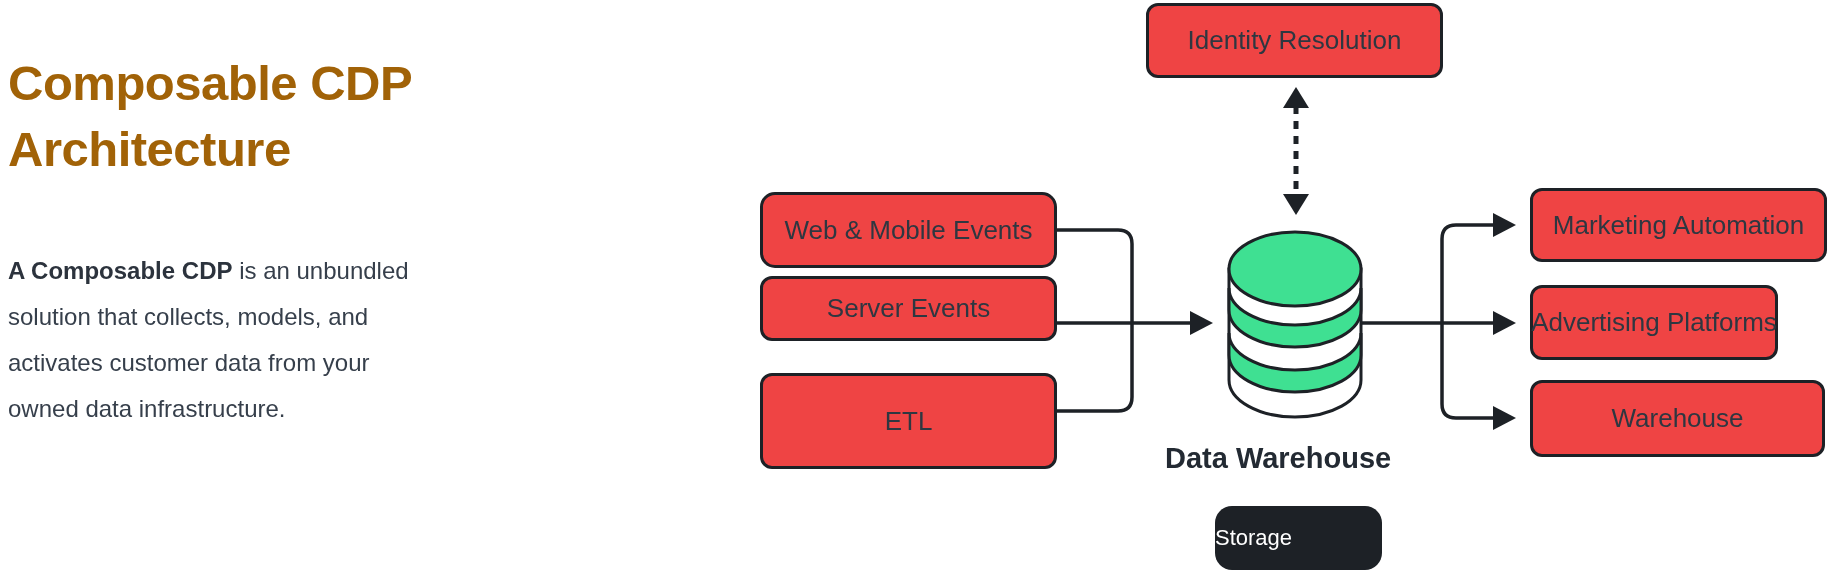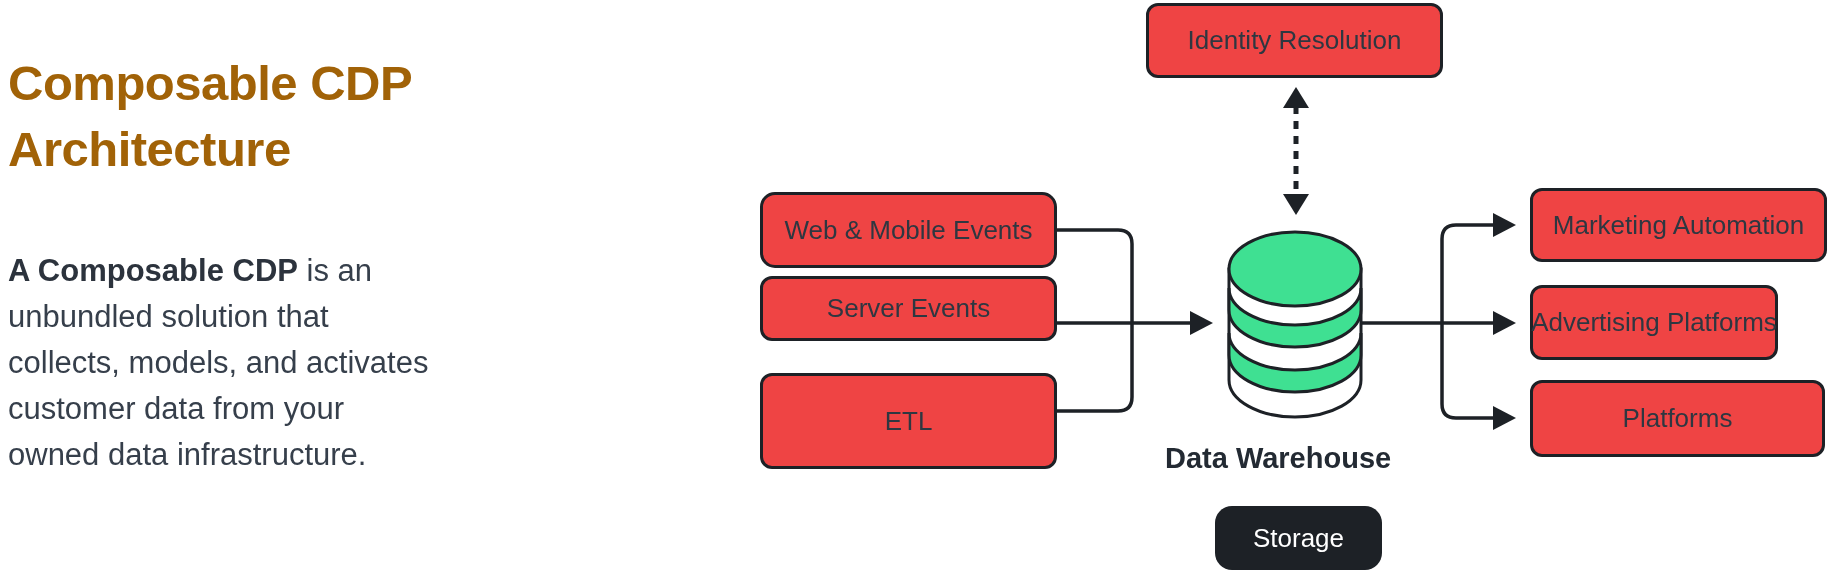--- a/index.html
+++ b/index.html
@@ -21,21 +21,21 @@
     line-height: 66px;
     font-weight: 800;
     letter-spacing: -0.5px;
     color: #a16207;
   }
   .intro-desc {
     position: absolute;
     left: 8px;
     top: 248px;
     width: 430px;
-    font-size: 31px;
+    font-size: 24px;
     line-height: 46px;
     color: #363f4b;
   }
   .intro-desc .lead { font-weight: 700; color: #2c333d; }
 
   
   .node {
     position: absolute;
     box-sizing: border-box;
     background: #ef4444;
@@ -71,22 +71,22 @@
     position: absolute;
     left: 1215px;
     top: 506px;
     width: 167px;
     height: 64px;
     box-sizing: border-box;
     background: #1d2126;
     border-radius: 17px;
     display: flex;
     align-items: center;
-    justify-content: center;
-    font-size: 26px;
+    justify-content: flex-start;
+    font-size: 22px;
     color: #ffffff;
     white-space: nowrap;
   }
 
   .wires {
     position: absolute;
     left: 0;
     top: 0;
     width: 1829px;
     height: 574px;
@@ -157,16 +157,16 @@
     <span>Storage</span>
   </div>
 
   <div class="node node-dest-0">
     <span>Marketing Automation</span>
   </div>
   <div class="node node-dest-1">
     <span>Advertising Platforms</span>
   </div>
   <div class="node node-dest-2">
-    <span>Platforms</span>
+    <span>Warehouse</span>
   </div>
 
 </div>
 
 </body></html>

